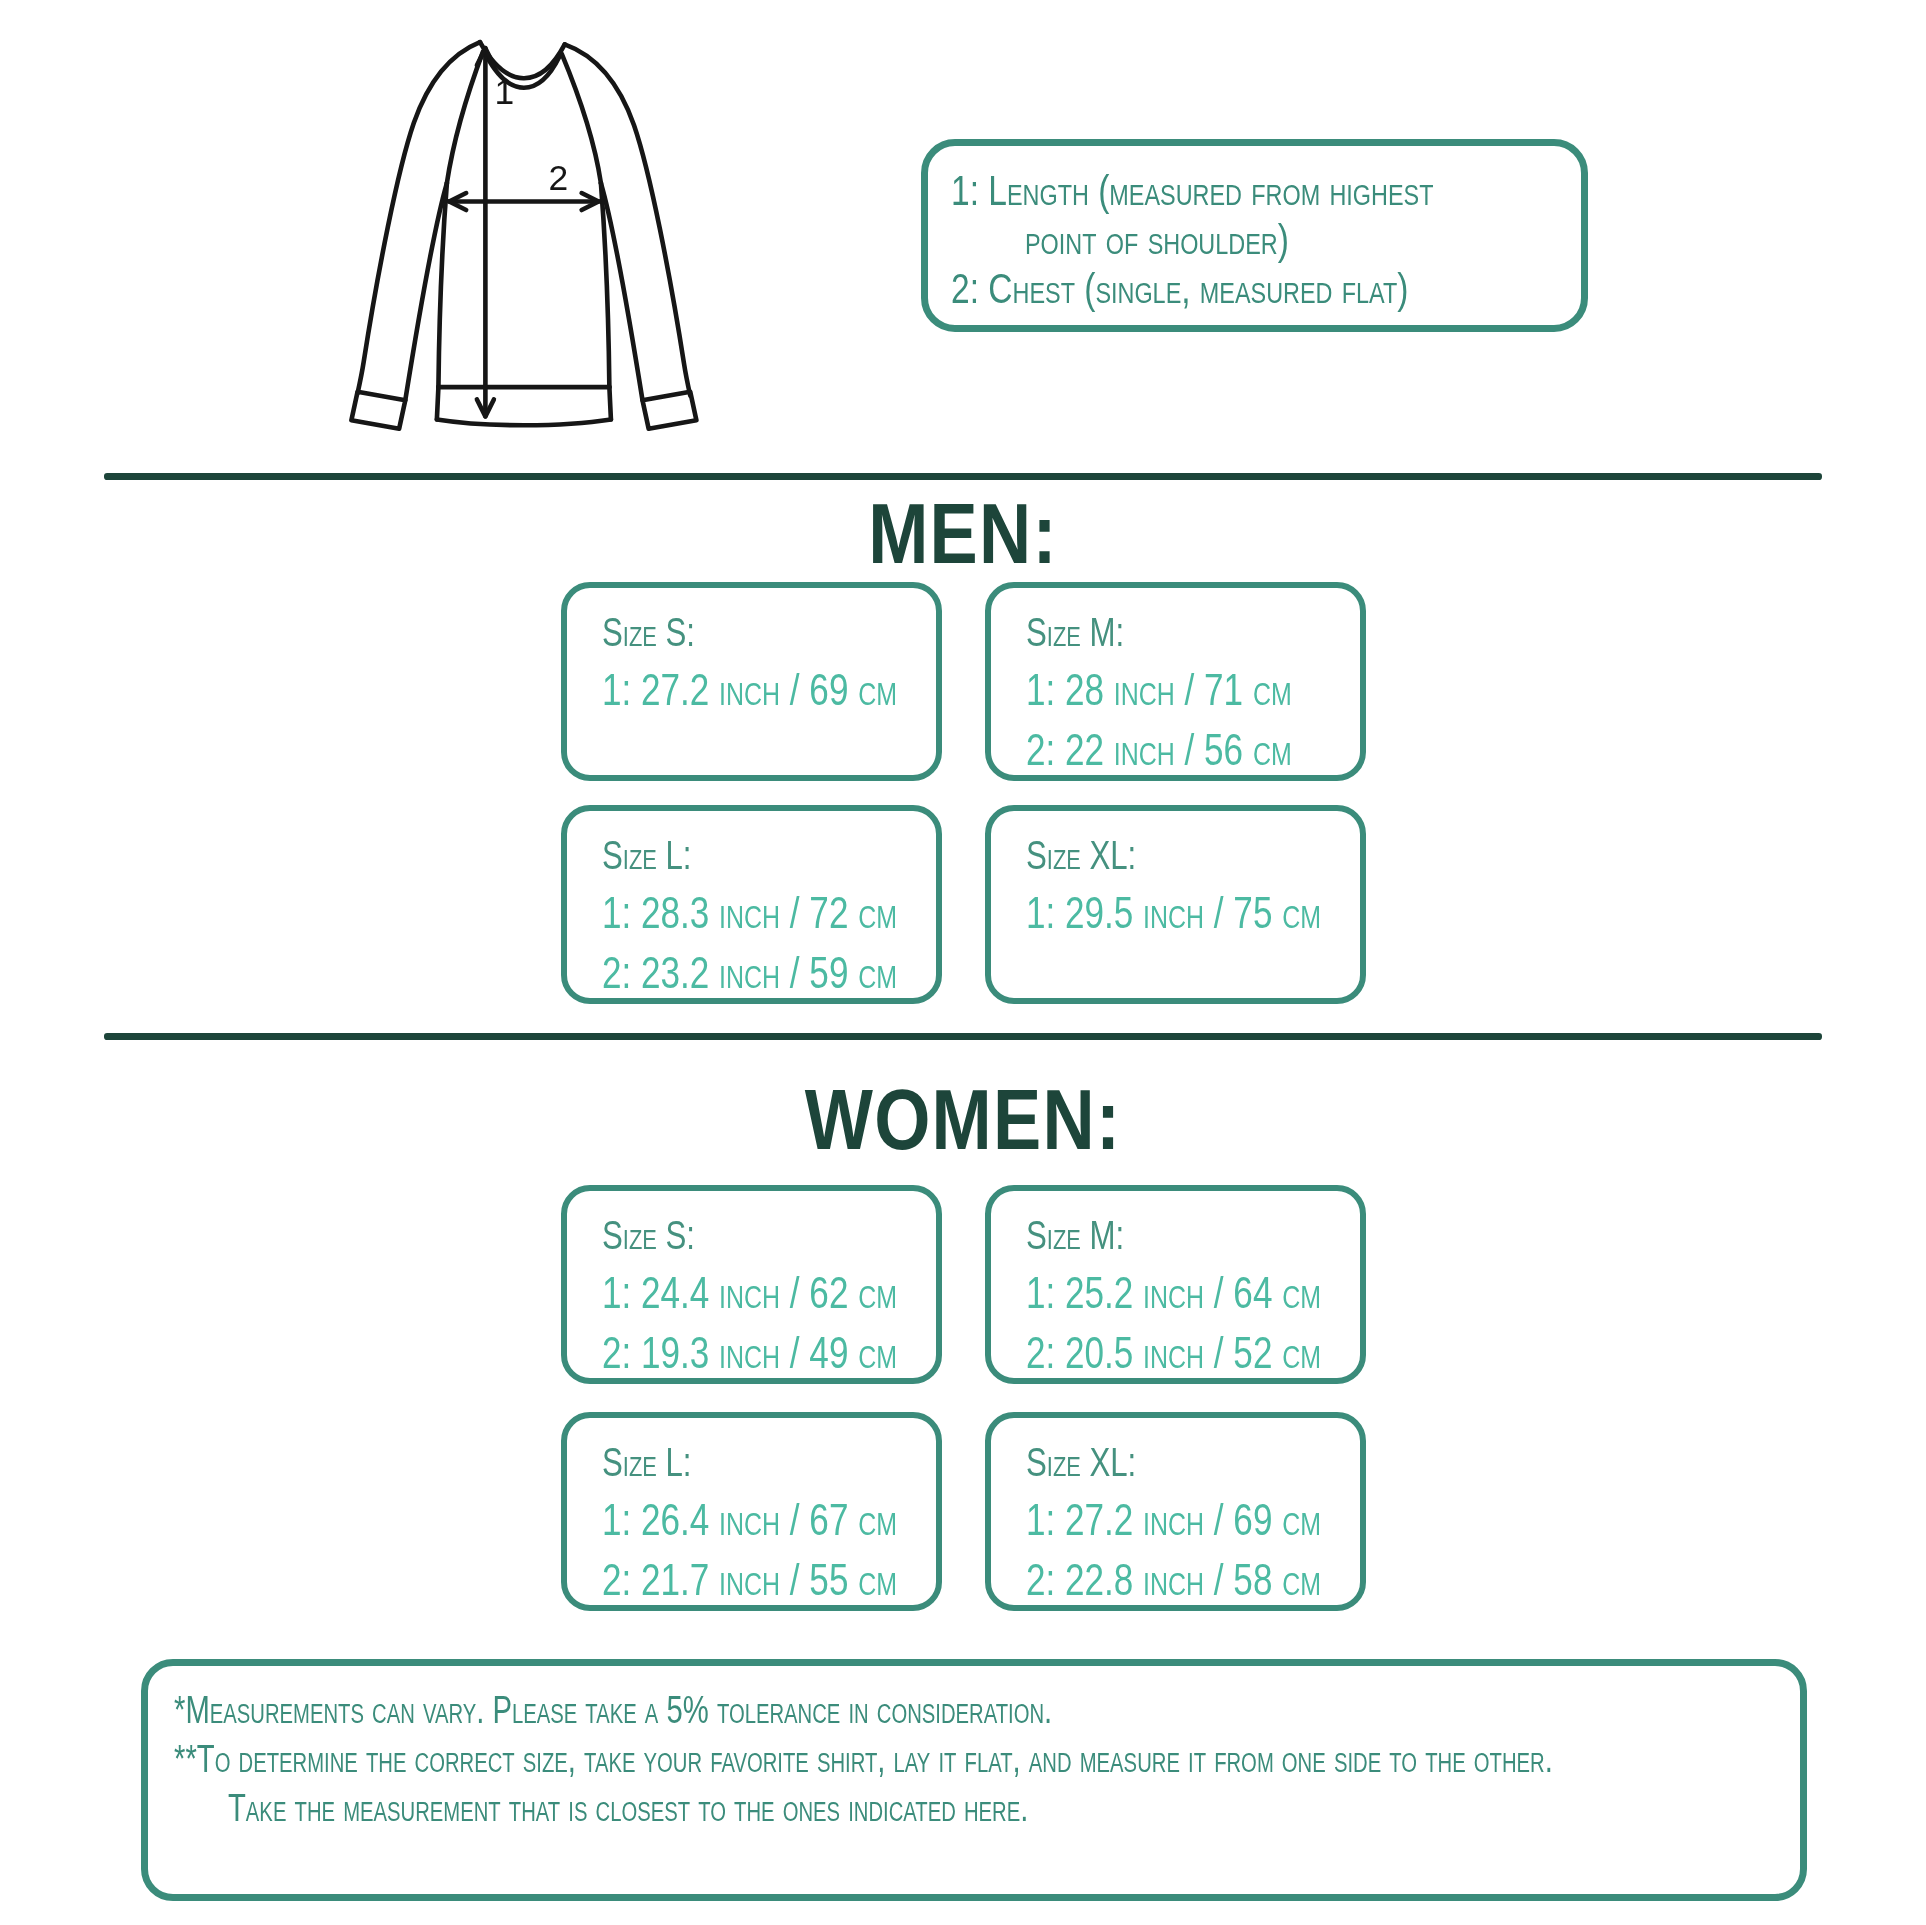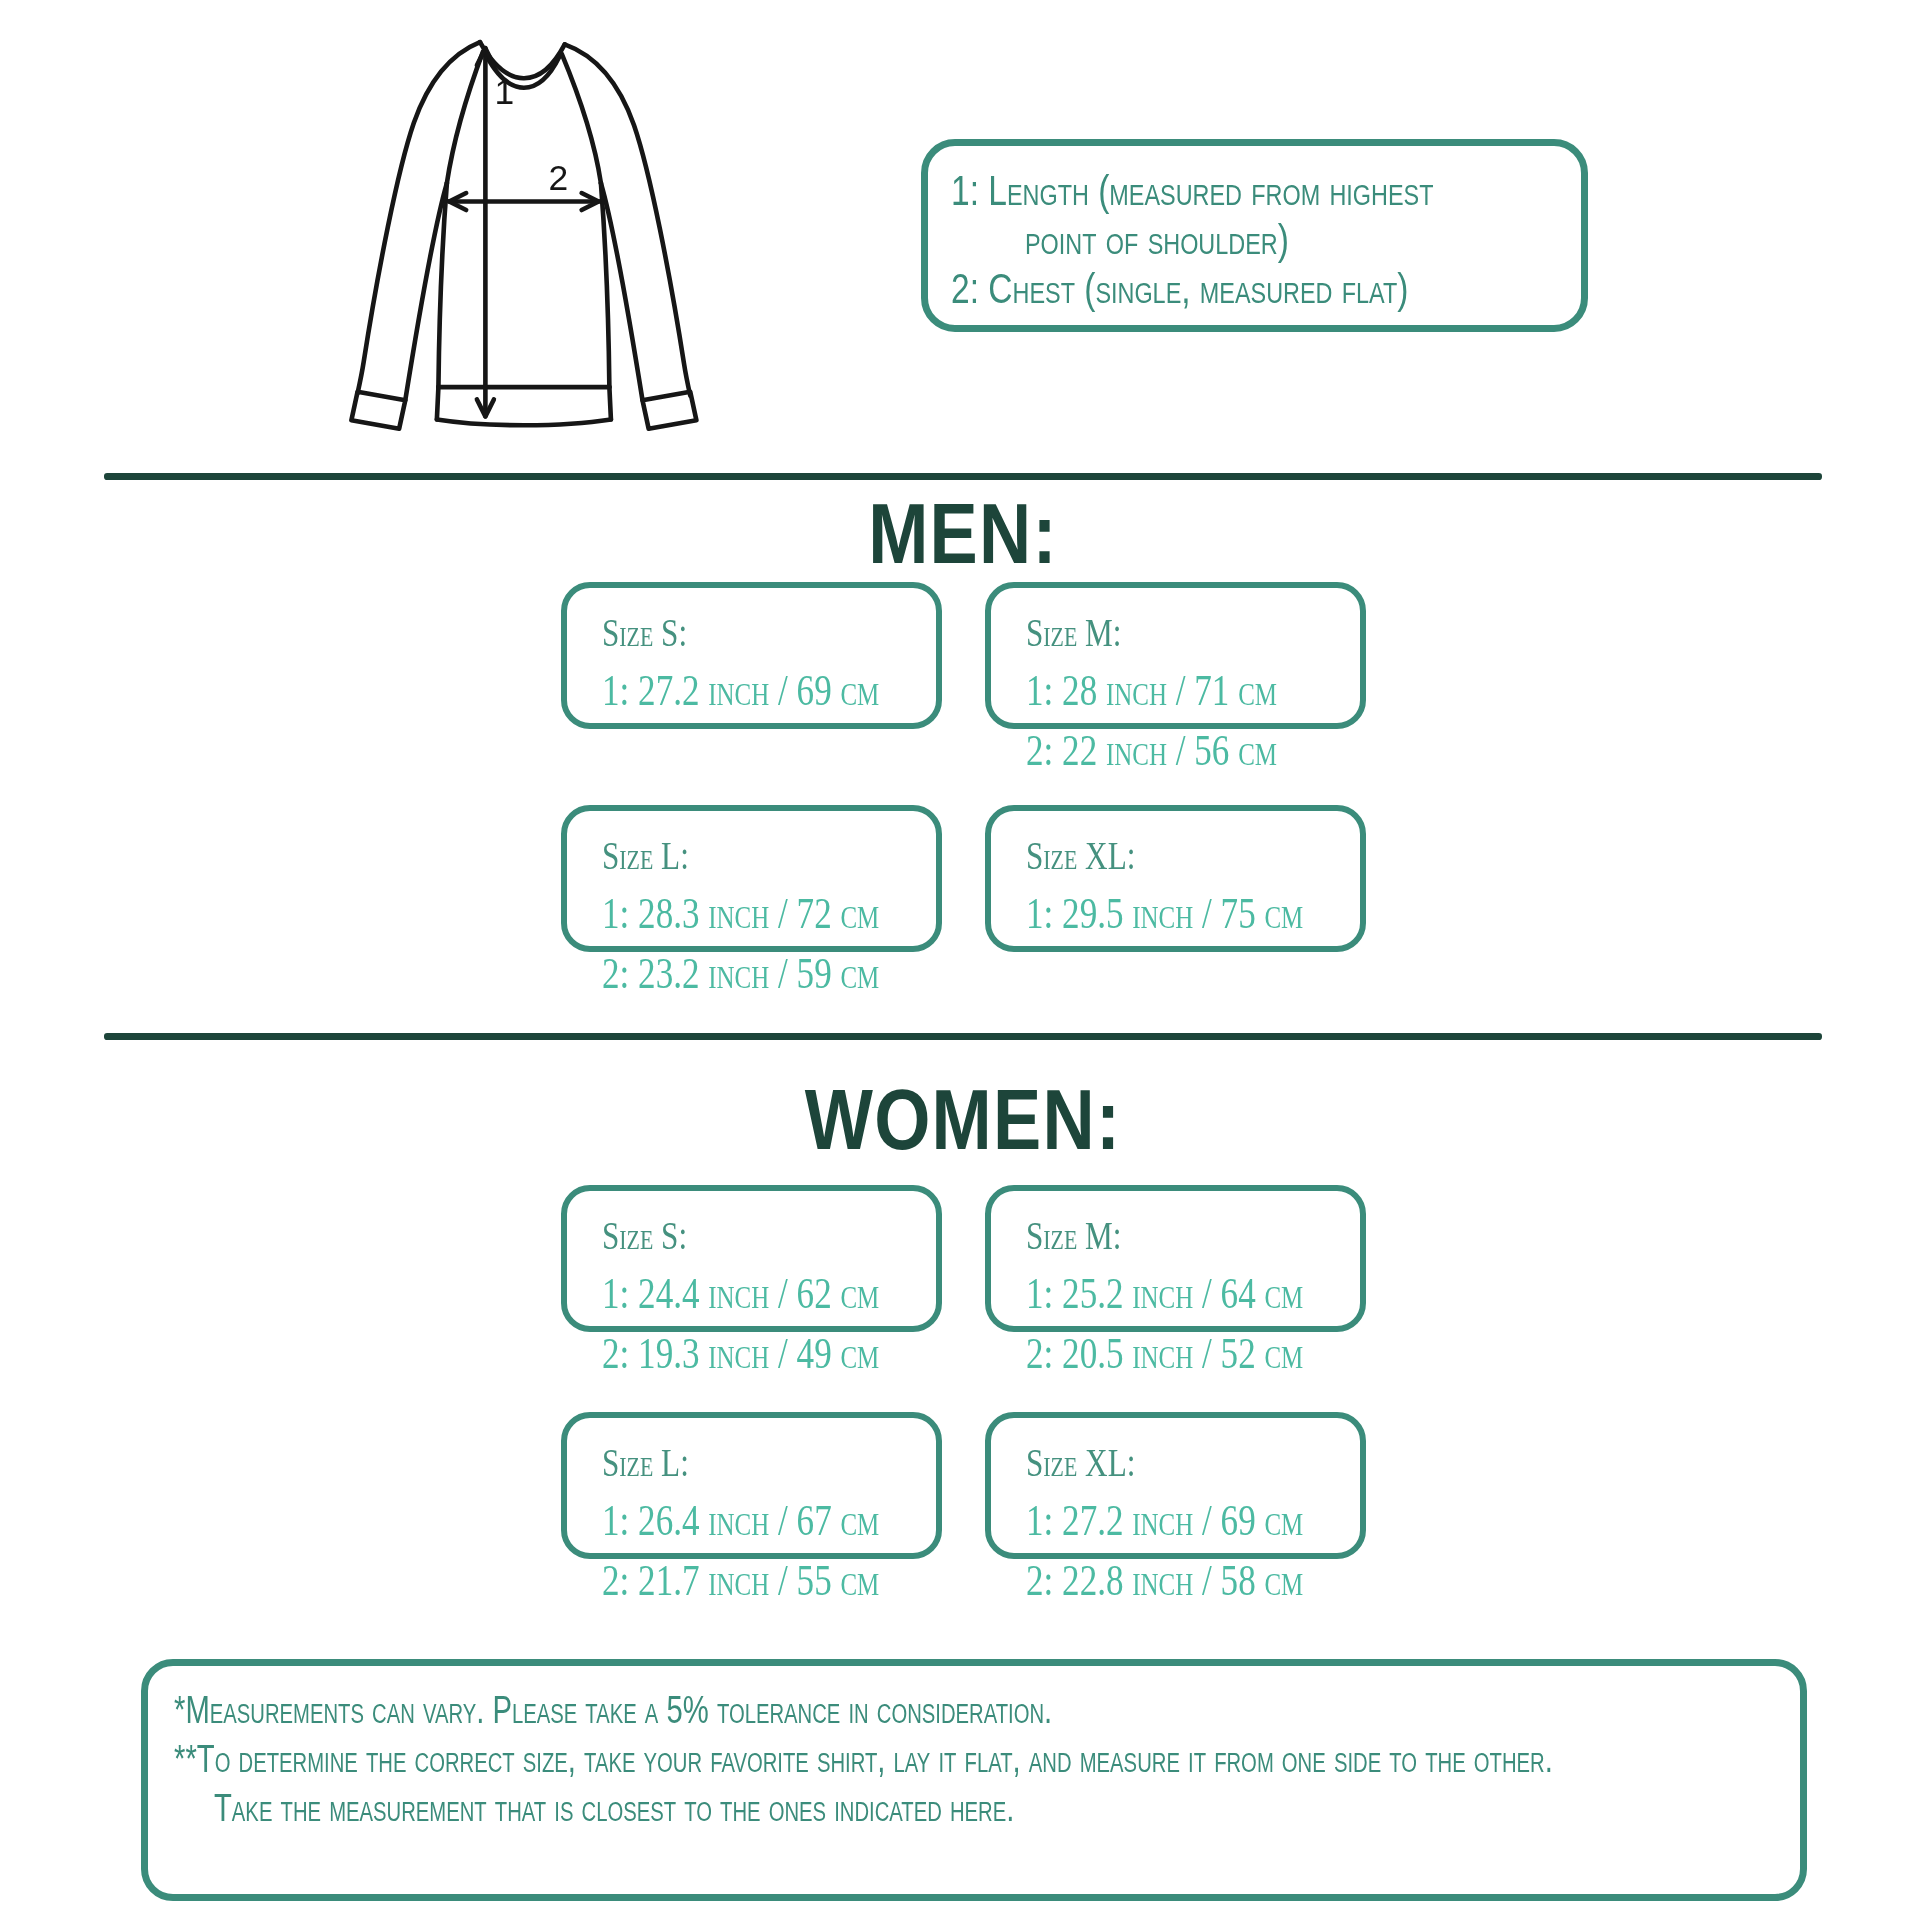--- a/index.html
+++ b/index.html
@@ -37,40 +37,39 @@
   .section-title{
     position:absolute;left:0;width:1926px;text-align:center;
     font-size:85px;font-weight:700;color:var(--dark);letter-spacing:1.5px;
     transform:scaleX(0.85);
   }
   #title-men{top:485px;}
   #title-women{top:1071px;}
 
   
   .sizebox{
-    position:absolute;width:381px;height:147px;background:#fff;
+    position:absolute;width:381px;height:199px;background:#fff;
     border:6.2px solid var(--outline);border-radius:29px;
     padding:17px 0 0 35px;
-    font-family:Liberation Serif, serif;
   }
   .sizebox .label{font-size:40px;line-height:55px;color:var(--label);}
   .sizebox .val{font-size:45px;line-height:60px;color:var(--value);}
   .col-l{left:561px;}  .col-r{left:985px;}
   .men-r1{top:582px;}  .men-r2{top:805px;}
   .wom-r1{top:1185px;} .wom-r2{top:1412px;}
 
   
   .foot{
     position:absolute;left:141px;top:1659px;width:1666px;height:242px;
     border:7px solid var(--outline);border-radius:32px;background:#fff;
     padding:18.5px 0 0 26px;color:var(--outline);
   }
   .foot .line{font-size:39px;line-height:49px;}
   .foot .cond{transform:scaleX(0.75);}
-  .foot .line.indent{margin-left:40px;}
+  .foot .line.indent{margin-left:54px;}
 </style>
 </head>
 <body>
 
 <svg class="shirt" viewBox="0 0 560 535" fill="none" stroke="#161616" stroke-width="6" stroke-linecap="round" stroke-linejoin="round">
 
   <path d="M193,30 C228,92 272,92 303,33"></path>
   <path d="M201,47 C231,104 270,102 296,49"></path>
 
   <path d="M193,30 C158,44 127,78 107,135 C86,196 60,330 42,445 C40,458 36,477 34,486"></path>

